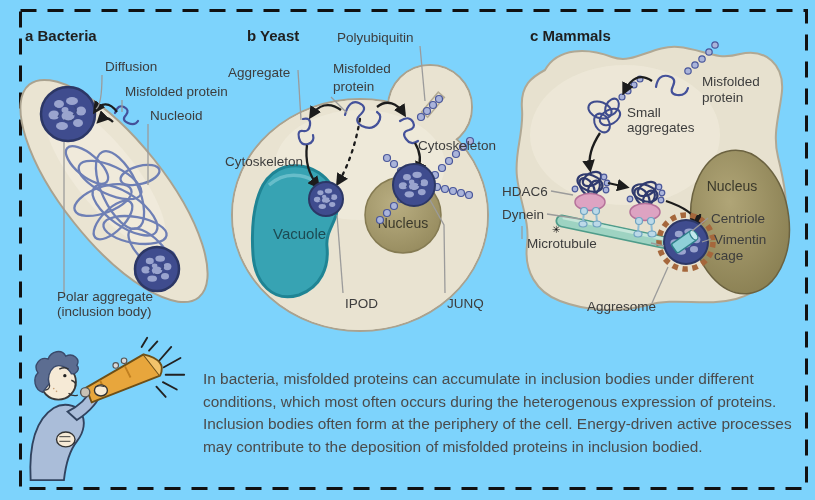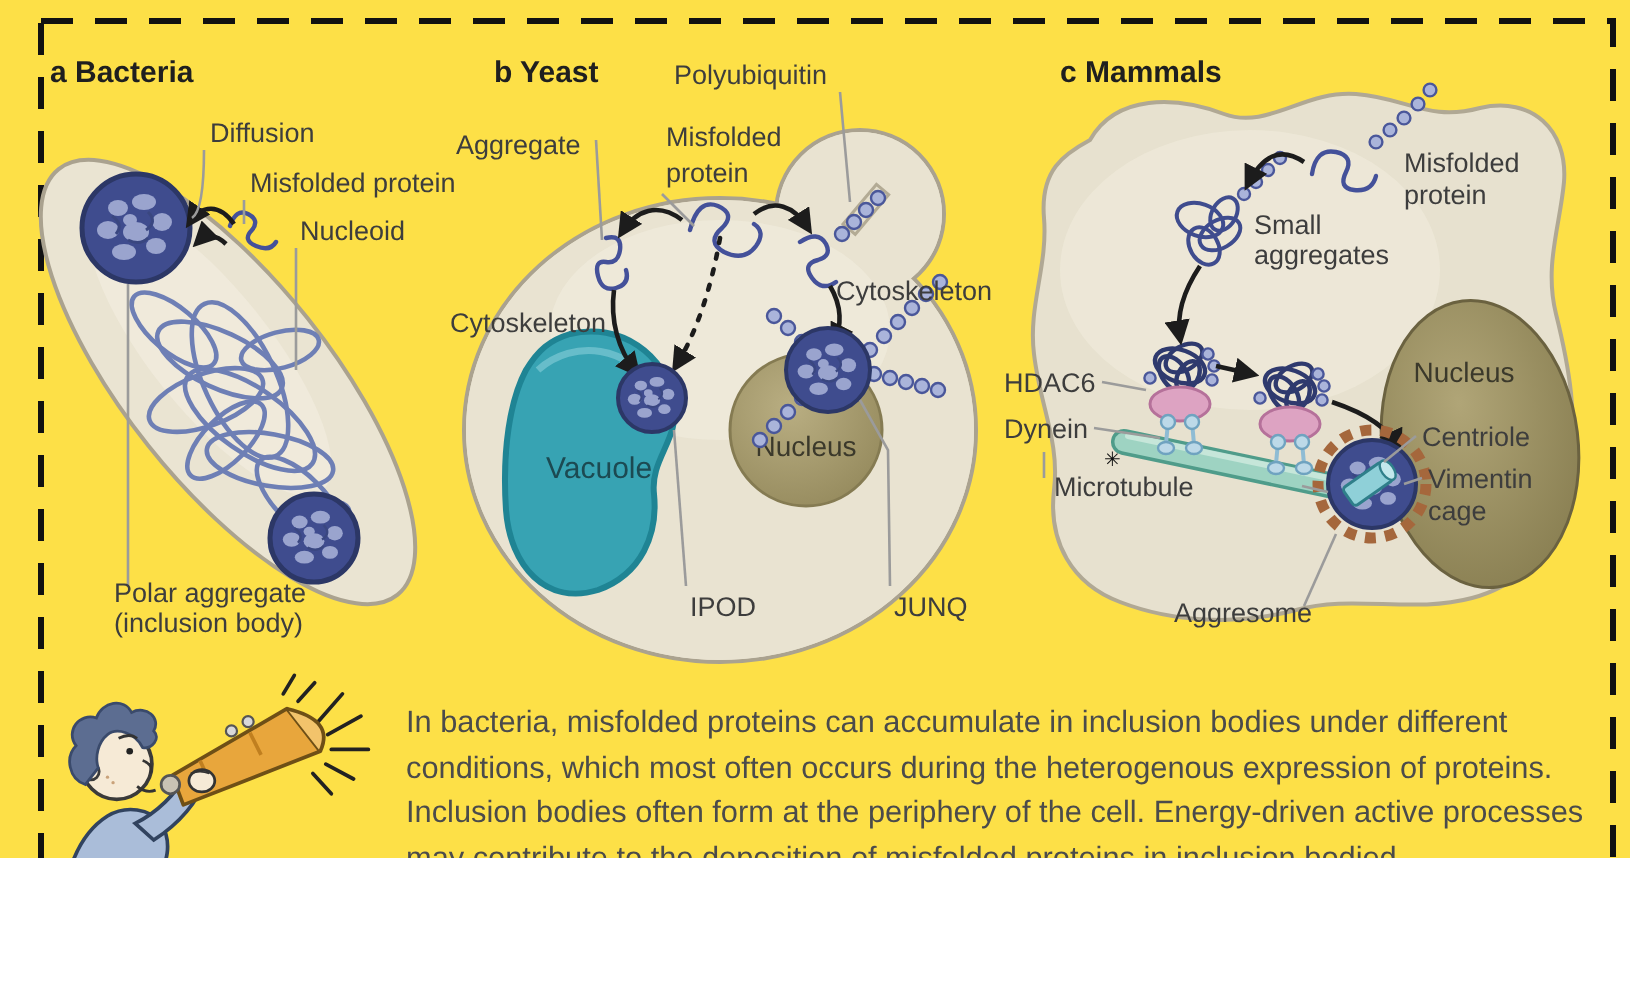--- a/index.html
+++ b/index.html
@@ -1,27 +1,27 @@
 <!DOCTYPE html>
 <html><head>
 <meta charset="utf-8">
 <style>
   html,body{margin:0;padding:0;background:#ffffff;}
-  .page{position:relative;width:815px;height:429px;background:#fde047;overflow:hidden;
+  .page{position:relative;width:815px;height:500px;background:#7dd3fc;overflow:hidden;
         font-family:"Liberation Sans",sans-serif;text-decoration:underline;}
   svg{position:absolute;overflow:visible;}
   .lbl{font-family:"Liberation Sans",sans-serif;font-size:13.5px;fill:#3d3d3d;}
   .ttl{font-family:"Liberation Sans",sans-serif;font-size:15px;font-weight:700;fill:#1f1f1f;}
   .organelle-lbl{font-family:"Liberation Sans",sans-serif;font-size:14px;fill:#3b392b;}
   .vac-lbl{font-family:"Liberation Sans",sans-serif;font-size:15px;fill:#1c4a52;}
   .leader{stroke:#9b9b9b;stroke-width:1.3;fill:none;}
   .arrow{stroke:#1c1c1c;stroke-width:2.3;fill:none;}
   .protein{stroke:#44519a;stroke-width:2.2;fill:none;stroke-linecap:round;}
   .bead{fill:#aab4da;stroke:#4a579a;stroke-width:1.2;}
-  .caption{position:absolute;left:203px;top:351px;width:592px;
+  .caption{position:absolute;left:203px;top:368px;width:592px;
            font-size:15.4px;line-height:1.47;color:#4b4b4b;}
 </style>
 </head>
 <body>
 
 <div class="page">
 
   <svg style="left:0;top:0" width="815" height="500">
     <rect x="20.5" y="10.5" width="786" height="478" fill="none" stroke="#111111" stroke-width="3" stroke-dasharray="16 11"></rect>
   </svg>

